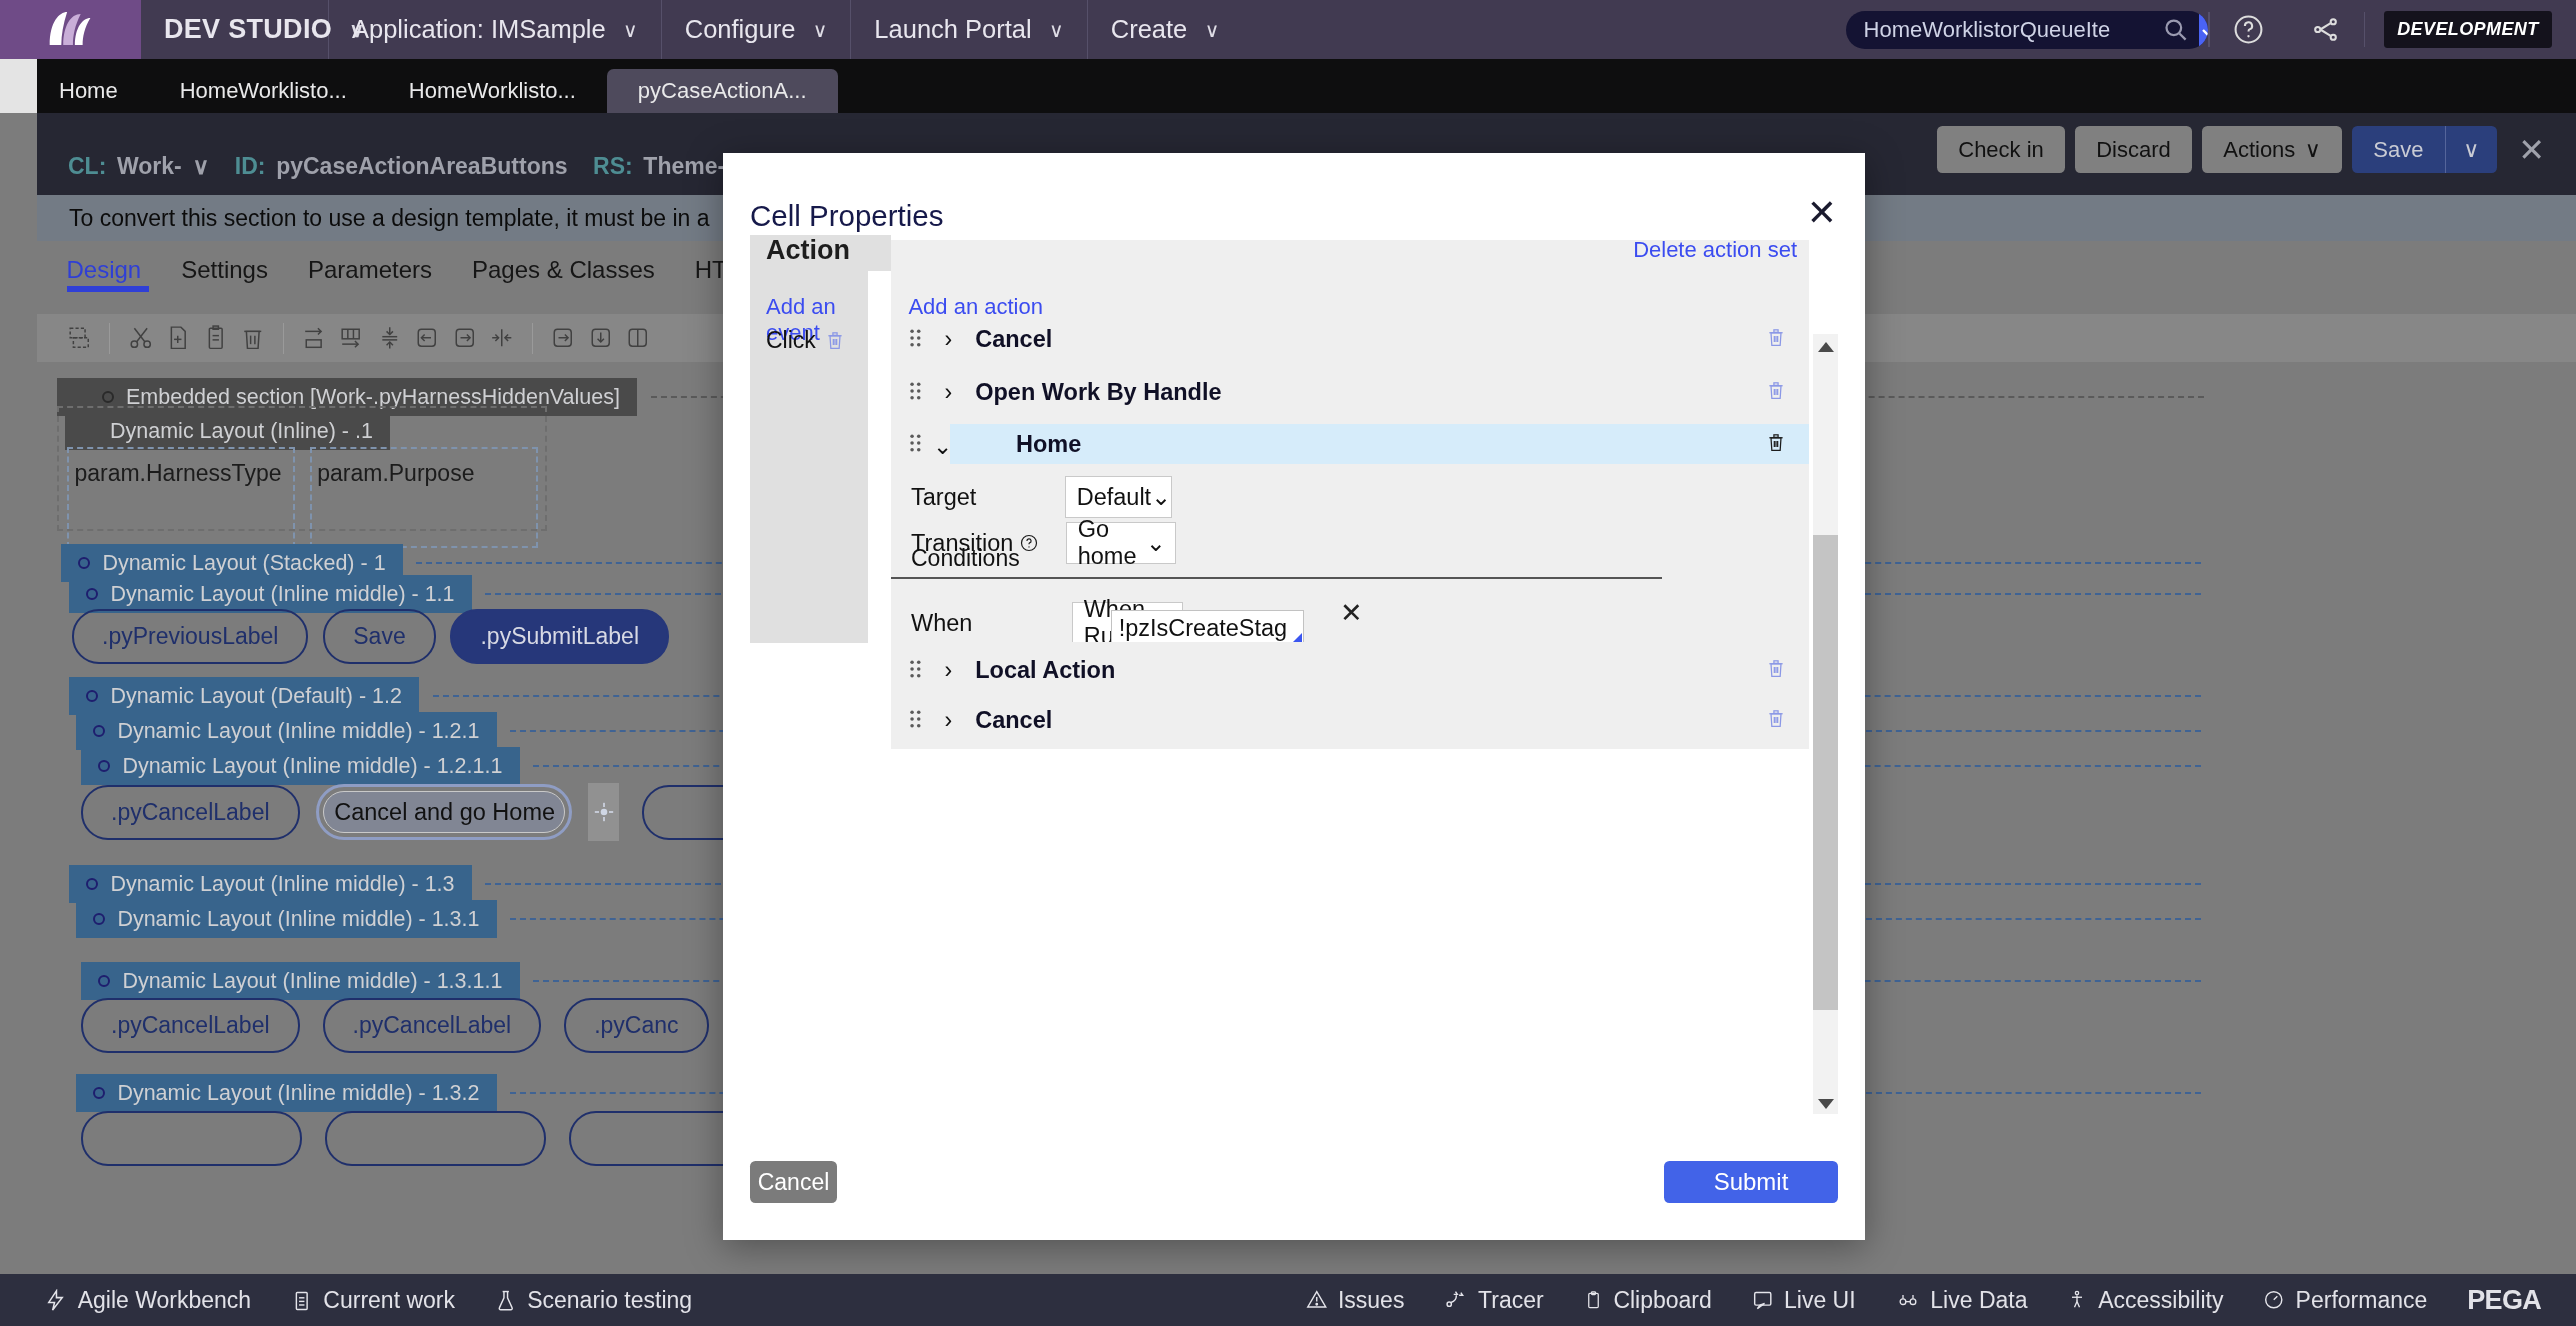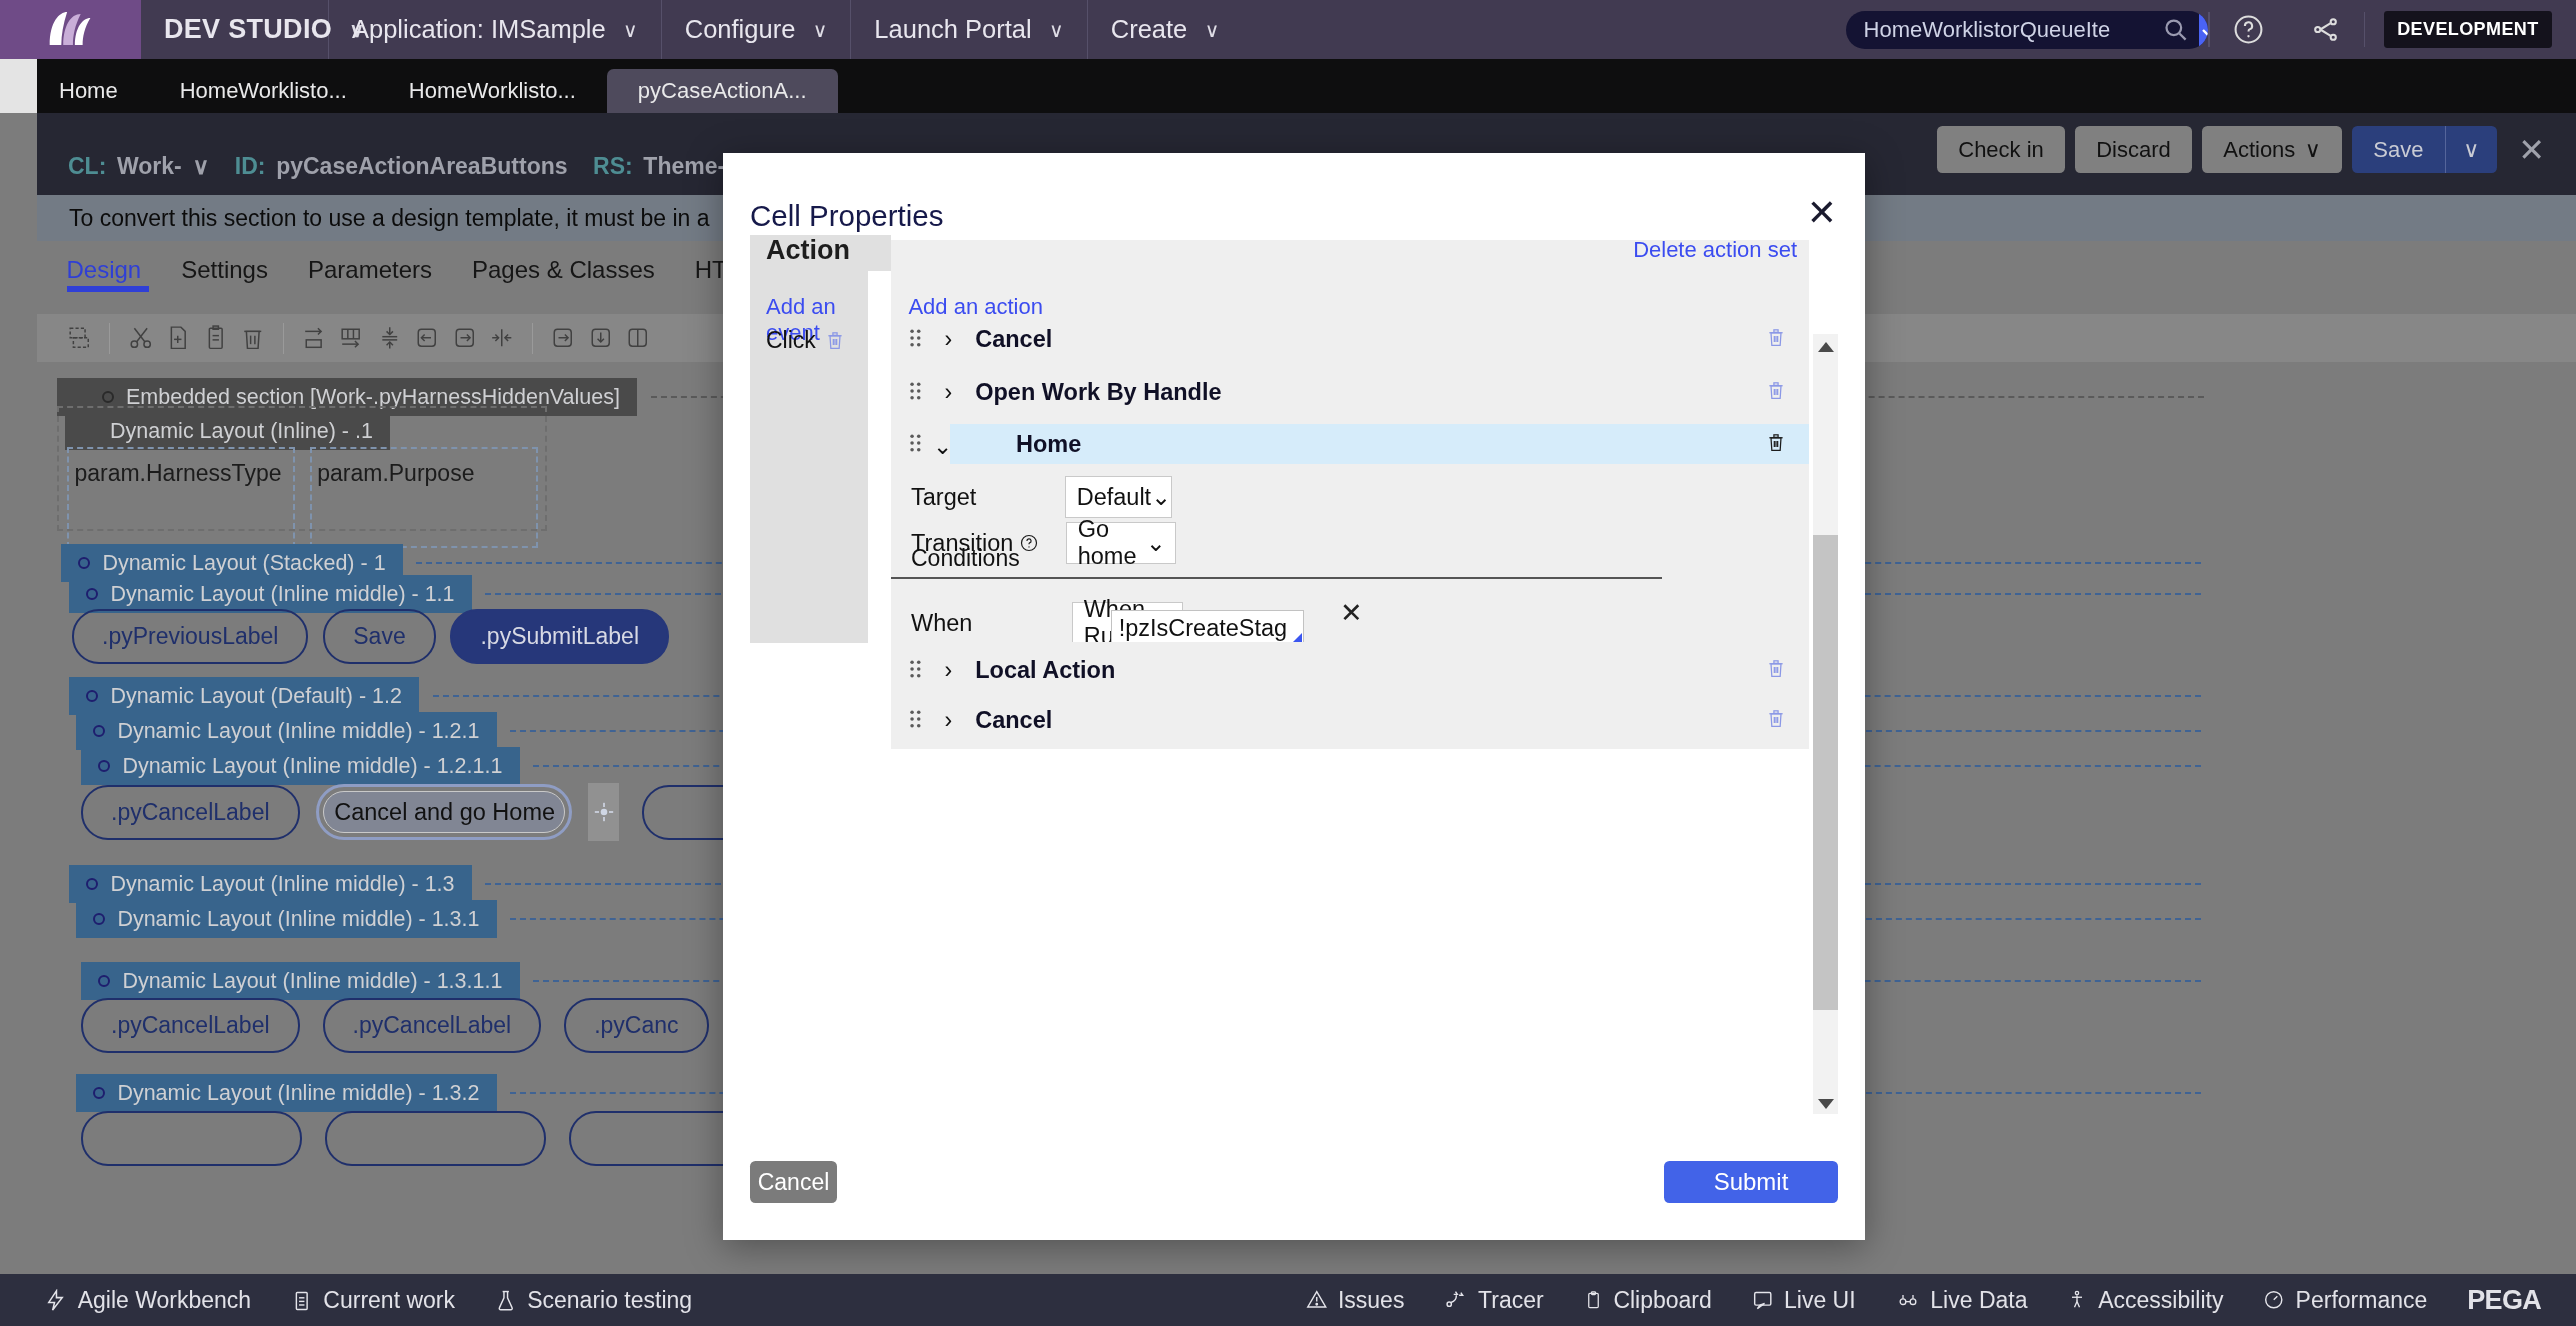--- a/index.html
+++ b/index.html
@@ -44,21 +44,21 @@
   #search-go {
     width: 62px; height: 38px; background: #4a63f5; display: flex;
     align-items: center; justify-content: center; cursor: pointer;
   }
   .icon-cell {
     display: flex; align-items: center; padding: 0 23px; cursor: pointer;
   }
   #dev-badge {
     margin: auto 24px auto 19px; background: #14121c; color: #fff;
     font-size: 18px; font-weight: 700; letter-spacing: 0.4px;
-    padding: 8px 13.4px; border-radius: 3.4px;
+    padding: 8px 13.4px; border-radius: 3.4px; font-style: italic;
   }
   .vsep { width: 1.3px; background: #56506a; margin: 12px 0; }
 
   
   #tabstrip {
     position: absolute; left: 0; top: 59px; width: 2576px; height: 54px;
     background: #0e0e0f; display: flex; align-items: flex-end;
     padding-left: 28px;
   }
   #tabstrip .ledge { position:absolute; left:0; top:0; width:37px; height:54px; background:#e4e4e4; }

